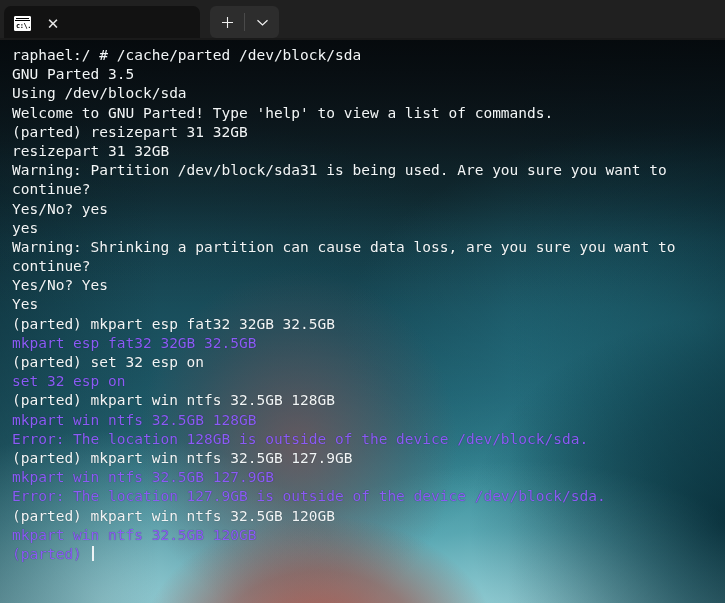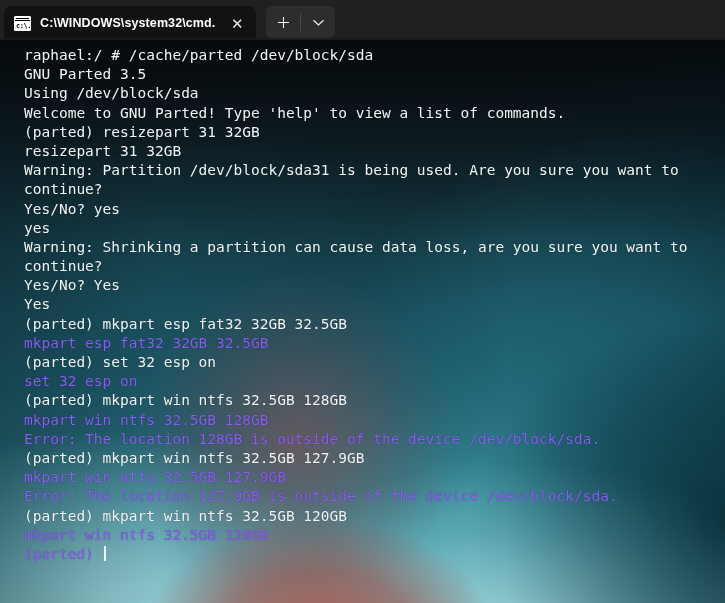--- a/index.html
+++ b/index.html
@@ -189,21 +189,21 @@
     inset: 0;
     background:
       linear-gradient(180deg, rgba(5,9,12,0.92) 0%, rgba(7,13,17,0.72) 10%, rgba(8,16,20,0.35) 22%, rgba(10,20,25,0.05) 36%, rgba(0,0,0,0) 48%),
       linear-gradient(90deg, rgba(8,30,38,0.35) 0%, rgba(0,0,0,0) 22%, rgba(0,0,0,0) 70%, rgba(6,34,44,0.45) 100%);
     pointer-events: none;
   }
 
   #screen {
     position: absolute;
     inset: 0;
-    padding: 6px 0 0 24px;
+    padding: 6px 0 0 12px;
     box-sizing: border-box;
     font-family: "DejaVu Sans Mono", monospace;
     font-size: 14.5px;
     line-height: 19.2px;
     letter-spacing: 0px;
     white-space: pre;
     color: #e6ebec;
     text-shadow: 0 0 1px rgba(0,0,0,0.45);
   }
   #screen .row {
@@ -231,21 +231,20 @@
   <div id="titlebar">
 
     <div class="tab">
       <span class="tab-icon">
         <span class="bar">
             <i></i>
             <i></i>
           </span>
         <span class="body">c:\.</span>
       </span>
-      <span class="tab-title">C:\WINDOWS\system32\cmd.</span>
       <span class="tab-close">✕</span>
     </div>
 
     <div class="tabbar-actions">
       <span class="tb-btn">
         <svg width="13" height="13" viewBox="0 0 13 13">
           <path d="M6.5 1 L6.5 12 M1 6.5 L12 6.5" stroke="#f0f0f0" stroke-width="1.1" fill="none"></path>
         </svg>
       </span>
       <span class="tb-sep"></span>

